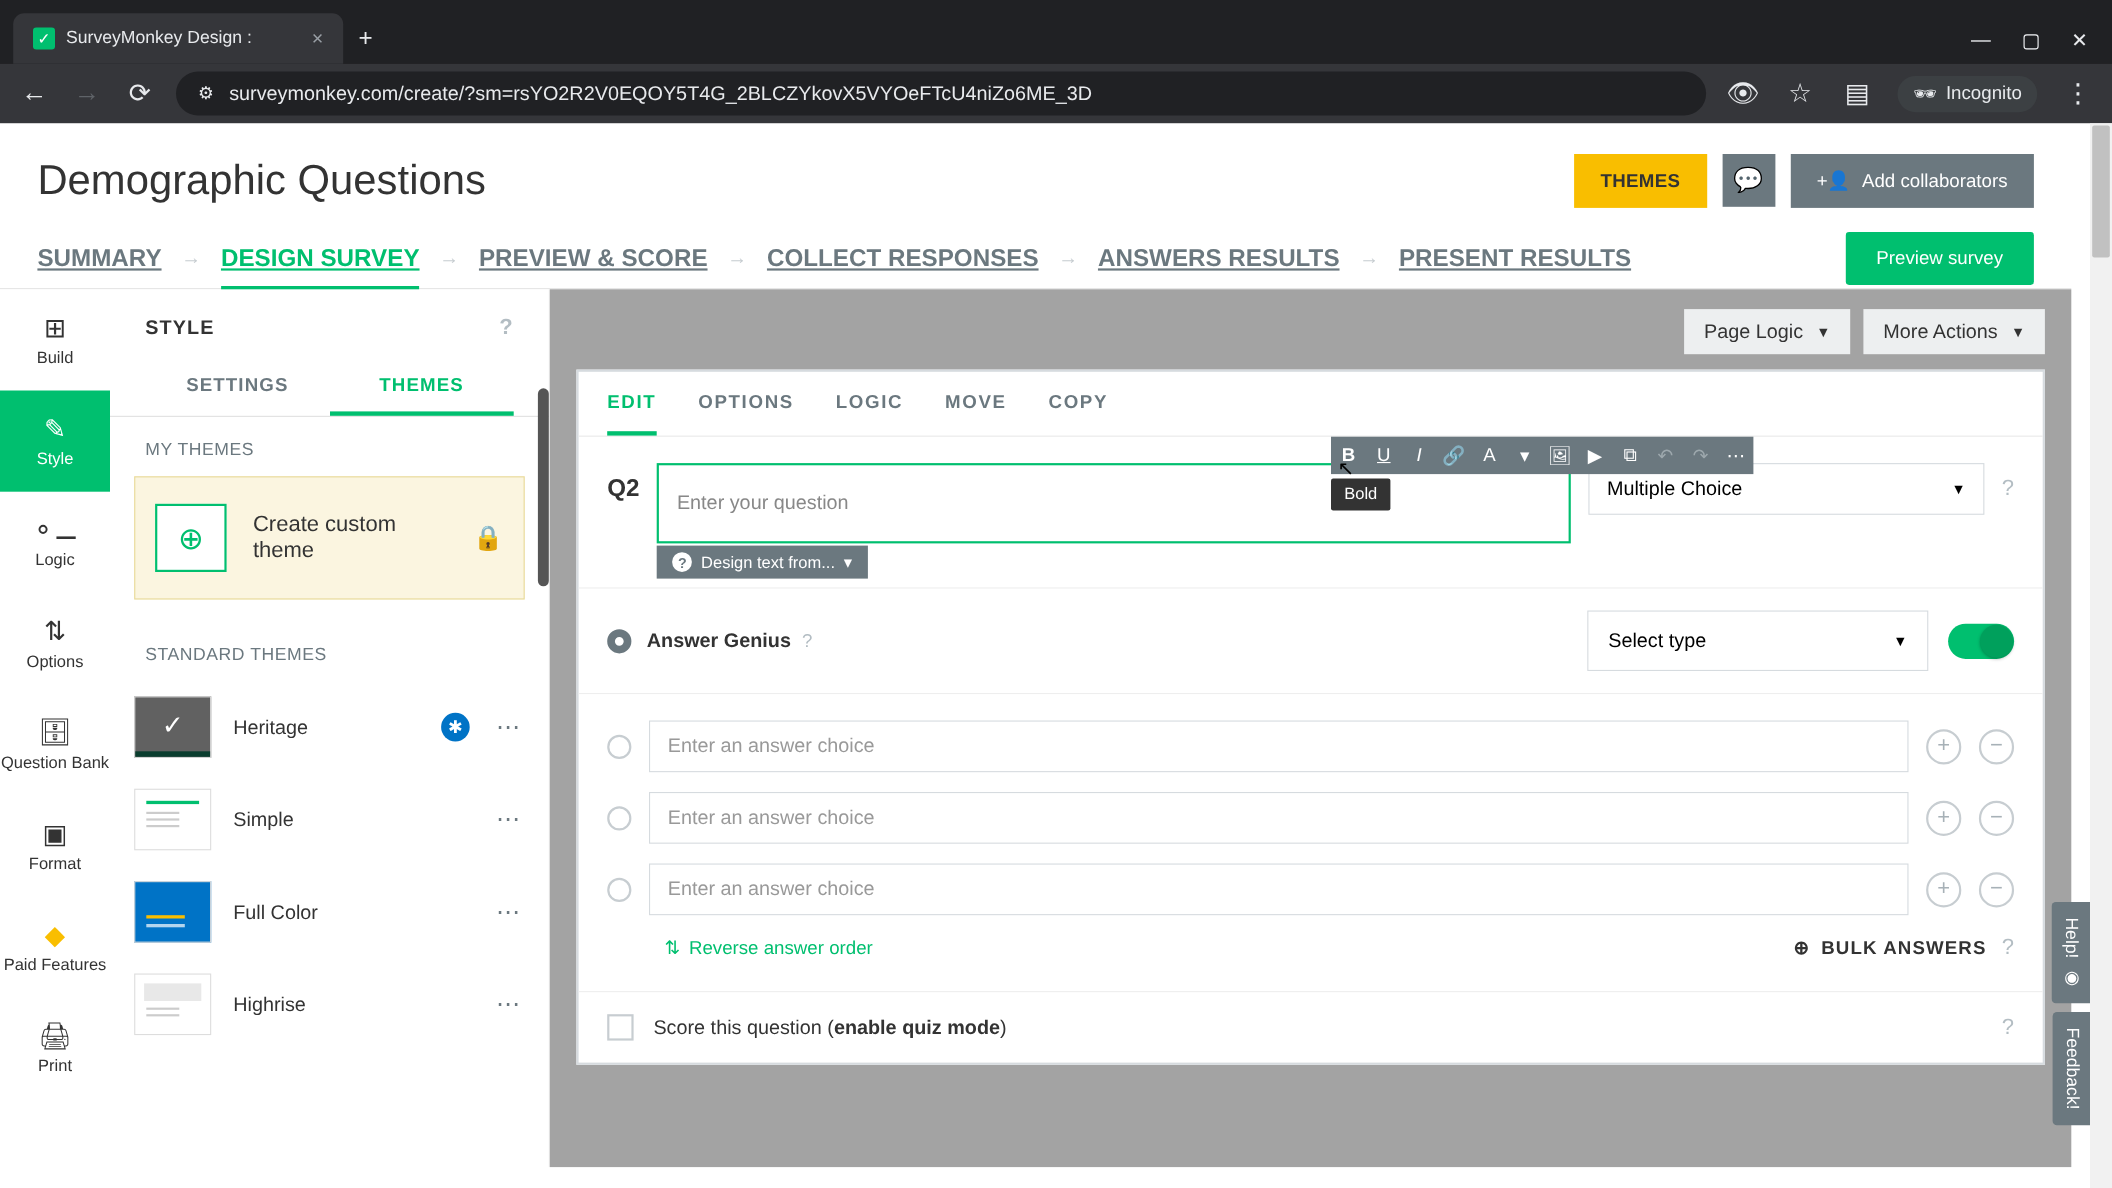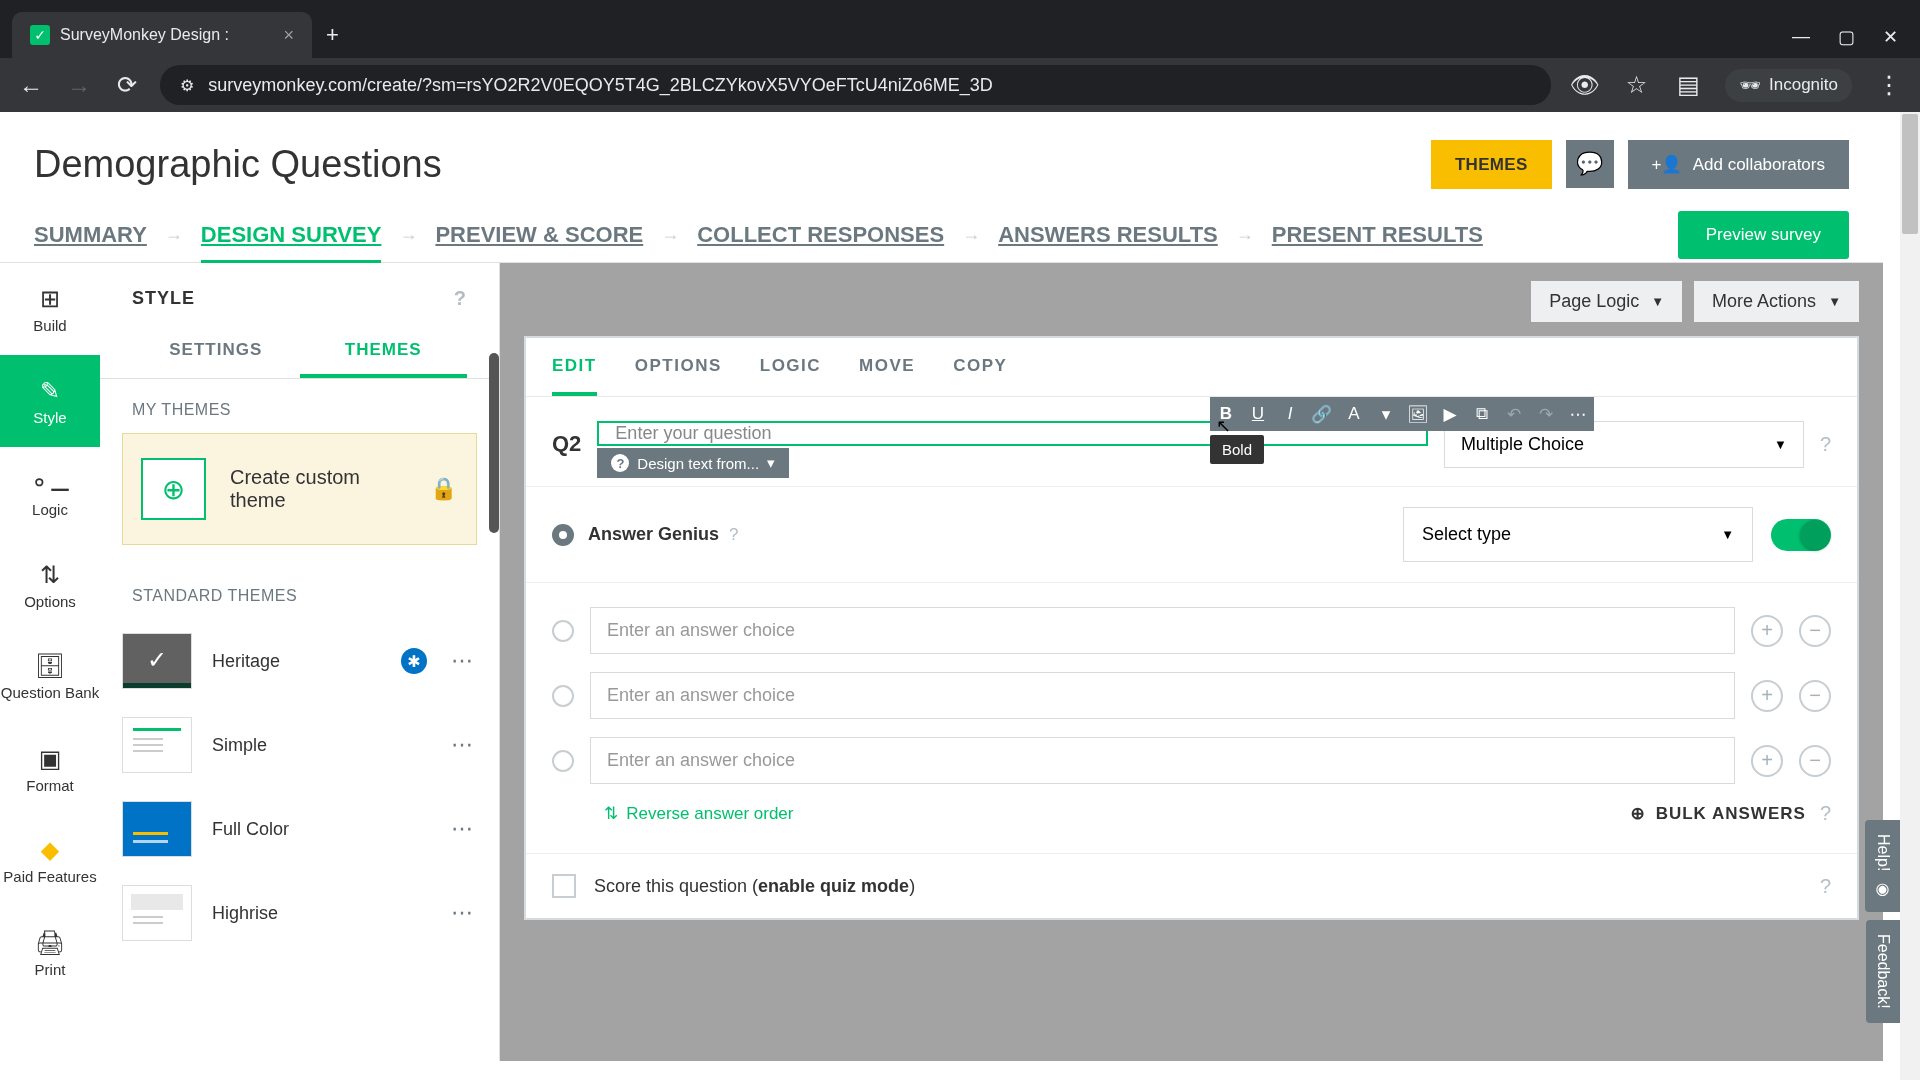--- a/index.html
+++ b/index.html
@@ -90,21 +90,21 @@
 .canvas-dropdown .caret { font-size: 13px; }
 
 .question-card { background: #fff; border: 2px solid #d6dbdf; }
 .qtabs { display: flex; padding: 18px 26px 0; gap: 38px; border-bottom: 1px solid #e8e8e8; }
 .qtab { color: #6b787f; font-weight: 600; font-size: 17px; letter-spacing: 1.5px; padding-bottom: 16px; cursor: pointer; }
 .qtab.active { color: #00bf6f; border-bottom: 4px solid #00bf6f; }
 
 .qrow { display: flex; align-items: flex-start; padding: 24px 26px 8px; gap: 16px; position: relative; }
 .qlabel { font-size: 22px; font-weight: 600; color: #333; margin-top: 10px; }
 .qinput-wrap { flex: 1; }
-.qinput { width: 100%; border: 2px solid #00bf6f; padding: 0 16px; font-size: 18px; outline: none; }
+.qinput { width: 100%; border: 2px solid #00bf6f; padding: 24px 16px; font-size: 18px; outline: none; }
 .qinput::placeholder { color: #888; }
 .insert-pill { background: #6b787f; color: #fff; padding: 6px 14px; font-size: 15px; display: inline-flex; align-items: center; gap: 8px; margin-top: 2px; cursor: pointer; }
 .insert-pill .q-icon { background: #fff; color: #6b787f; width: 18px; height: 18px; border-radius: 50%; font-size: 13px; display: flex; align-items: center; justify-content: center; font-weight: bold; }
 .qtype { width: 360px; border: 1px solid #d6dbdf; padding: 12px 16px; font-size: 18px; display: flex; align-items: center; cursor: pointer; }
 .qtype .caret { margin-left: auto; font-size: 13px; }
 .q-help { color: #b3bdc3; font-size: 20px; margin-top: 12px; cursor: pointer; }
 
 
 .rtf-toolbar { position: absolute; top: 0px; left: 684px; background: #6b787f; display: flex; gap: 0; padding: 0; z-index: 10; }
 .rtf-btn { width: 32px; height: 34px; color: #fff; display:flex; align-items:center; justify-content:center; font-size: 17px; cursor:pointer; }
@@ -112,21 +112,21 @@
 .rtf-btn.underline { text-decoration: underline; }
 .rtf-btn.italic { font-style: italic; }
 .rtf-btn.disabled { color: #9da8ad; }
 .tooltip { position: absolute; top: 38px; left: 684px; background: #333; color: #fff; padding: 6px 12px; font-size: 15px; z-index: 11; border-radius: 2px; }
 .cursor-arrow { position: absolute; top: 18px; left: 690px; font-size: 18px; z-index: 12; color:#000; }
 
 .genius-row { display: flex; align-items: center; padding: 20px 26px; border-top: 1px solid #eee; }
 .genius-radio { width: 22px; height: 22px; border-radius: 50%; border: 7px solid #6b787f; margin-right: 14px; }
 .genius-label { font-weight: 600; color: #333; font-size: 18px; }
 .genius-help { color: #b3bdc3; margin-left: 10px; font-size: 17px; cursor:pointer; }
-.genius-select { margin-left: auto; border: 1px solid #d6dbdf; padding: 16px 18px; font-size: 18px; width: 350px; display: flex; align-items: center; cursor: pointer; }
+.genius-select { margin-left: auto; border: 1px solid #d6dbdf; padding: 16px 18px; font-size: 18px; width: 310px; display: flex; align-items: center; cursor: pointer; }
 .genius-select .caret { margin-left: auto; font-size: 13px; }
 .toggle { width: 60px; height: 32px; background: #00bf6f; border-radius: 16px; margin-left: 18px; position: relative; cursor: pointer; }
 .toggle::after { content:''; position:absolute; width: 30px; height: 30px; background:#00a05c; border-radius:50%; right:1px; top:1px; box-shadow: 0 1px 3px rgba(0,0,0,0.3); }
 
 .answers { padding: 24px 26px 10px; border-top: 1px solid #eee; }
 .answer-row { display:flex; align-items:center; gap: 16px; margin-bottom: 18px; }
 .answer-radio { width: 22px; height: 22px; border-radius: 50%; border: 2px solid #c7cdd1; flex-shrink:0; }
 .answer-input { flex: 1; border: 1px solid #d6dbdf; padding: 12px 16px; font-size: 18px; outline:none; }
 .answer-input::placeholder { color: #999; }
 .row-btn { width: 32px; height: 32px; border-radius: 50%; border: 2px solid #c7cdd1; color: #a7b1b7; display:flex; align-items:center; justify-content:center; font-size: 20px; cursor:pointer; }

